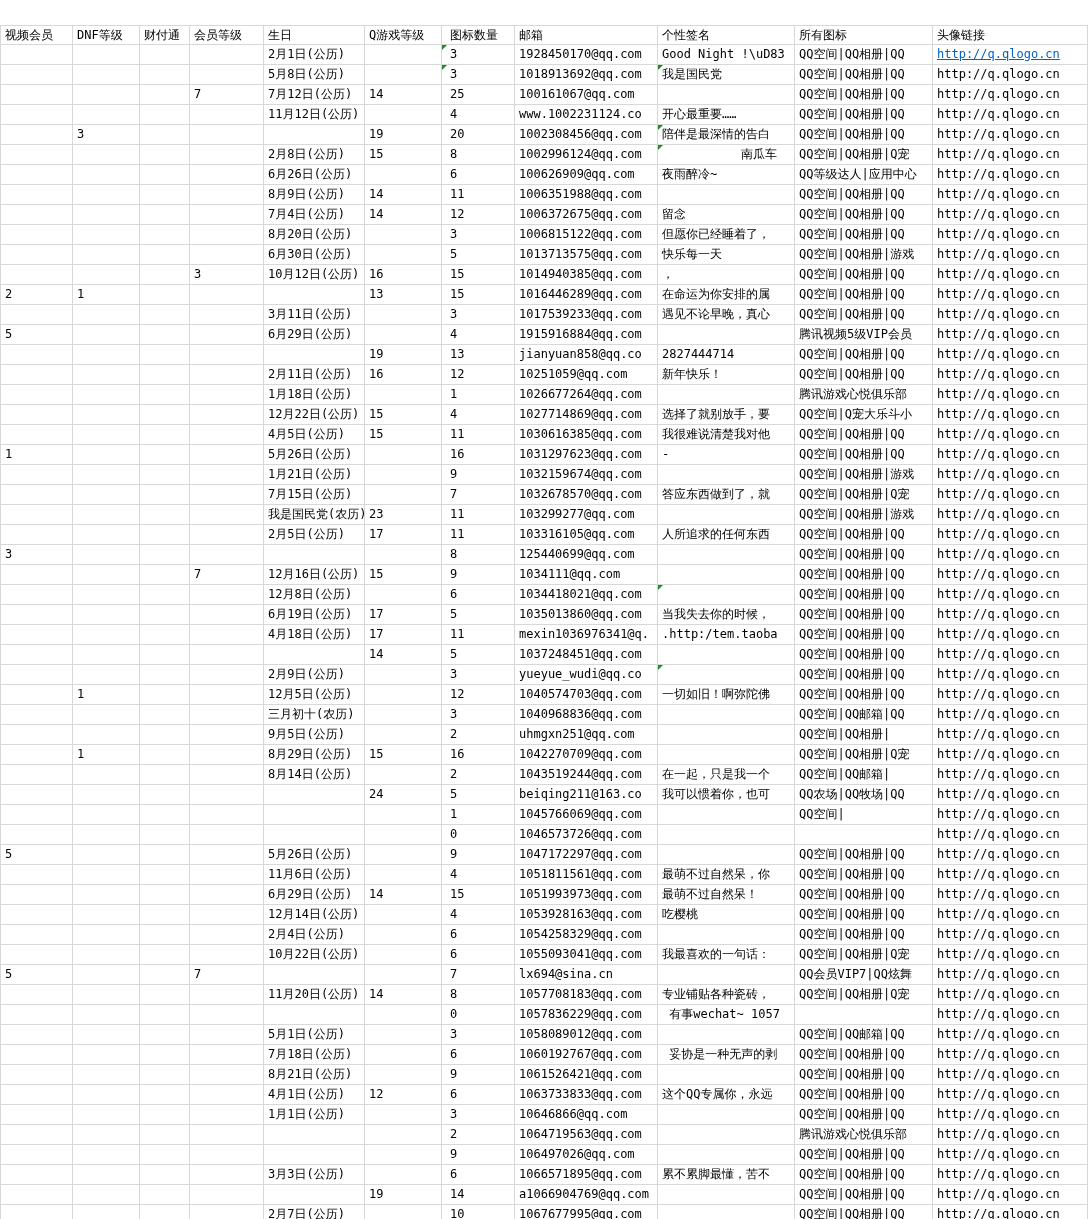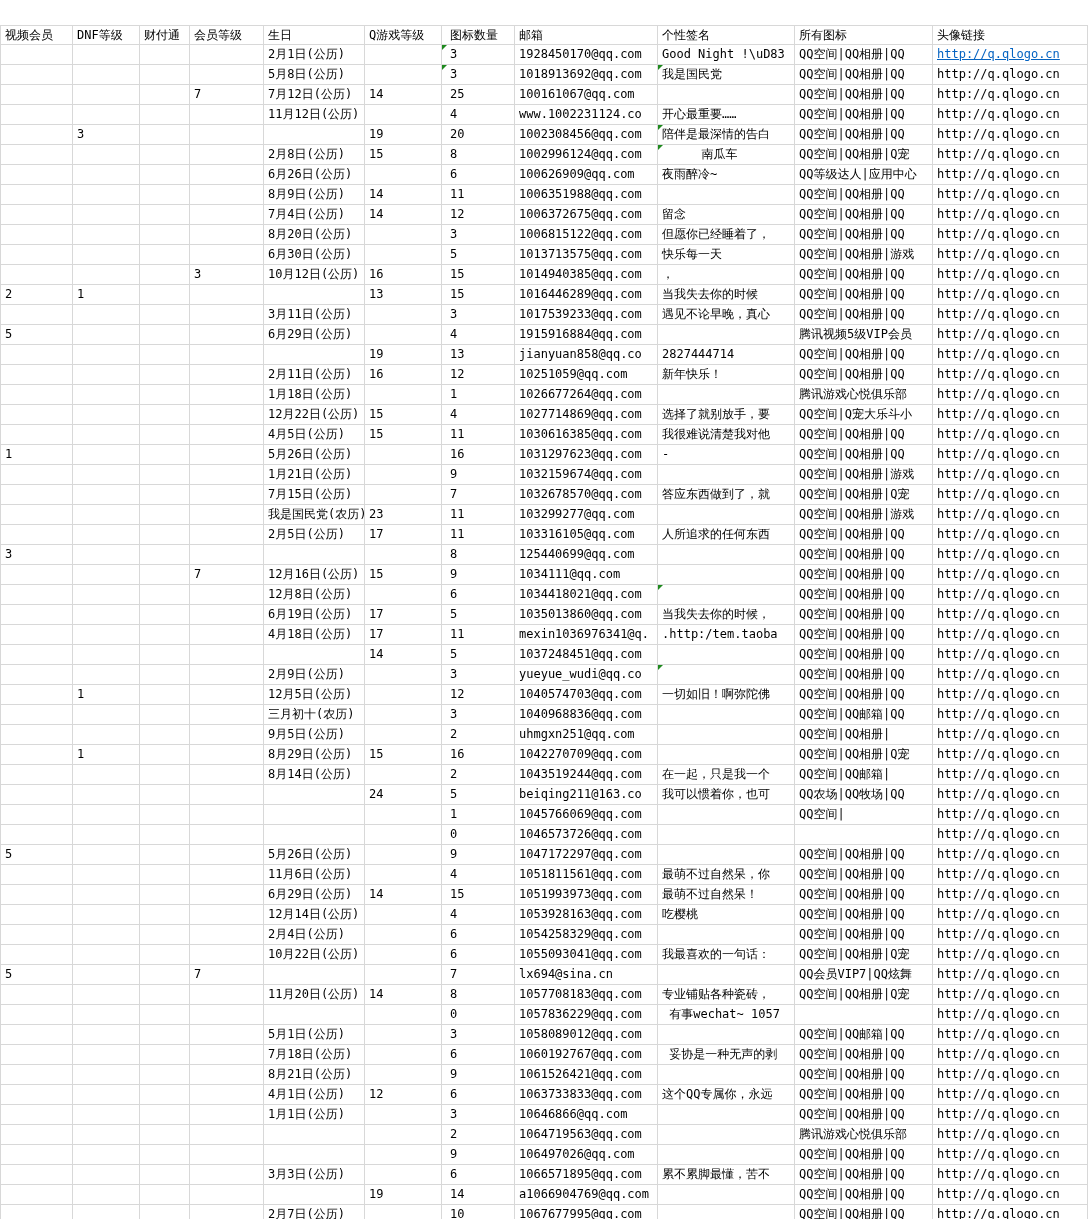--- a/index.html
+++ b/index.html
@@ -8,21 +8,21 @@
   #topstrip{height:13px;background:#fff;}
   .row{display:grid;grid-template-columns:73px 67px 50px 74px 101px 77px 73px 143px 137px 138px 155px;
     width:1088px;height:20px;}
   .row.partial{height:6px;overflow:hidden;}
   .cell{position:relative;box-sizing:border-box;height:20px;line-height:19px;font-size:12px;color:#000;
     border-right:1px solid #d8d8d8;border-bottom:1px solid #d8d8d8;
     padding:0 2px 0 4px;overflow:hidden;white-space:pre;}
   .row .cell:first-child{border-left:1px solid #d8d8d8;}
   .header .cell{border-top:1px solid #d8d8d8;}
   .cell.cg{padding-left:8px;}
-  .cell.ir{text-align:center;padding-right:17px;}
+  .cell.ir{text-align:right;padding-right:17px;}
   .cell.kl{color:#0563c1;text-decoration:underline;}
   .flag{position:absolute;top:0;left:0;width:0;height:0;
     border-top:5px solid #1f8a1f;border-right:5px solid transparent;}
 </style>
 </head>
 <body>
 
 <div id="sheet">
   <div id="topstrip"></div>
   <div id="hdr" class="row header">
@@ -211,21 +211,21 @@
 
   <div class="row">
     <div class="cell">2</div>
     <div class="cell">1</div>
     <div class="cell"></div>
     <div class="cell"></div>
     <div class="cell"></div>
     <div class="cell">13</div>
     <div class="cell cg">15</div>
     <div class="cell">1016446289@qq.com</div>
-    <div class="cell">当我失去你的时候</div>
+    <div class="cell">在命运为你安排的属</div>
     <div class="cell">QQ空间|QQ相册|QQ</div>
     <div class="cell">http://q.qlogo.cn</div>
   </div>
 
   <div class="row">
     <div class="cell"></div>
     <div class="cell"></div>
     <div class="cell"></div>
     <div class="cell"></div>
     <div class="cell">3月11日(公历)</div>

